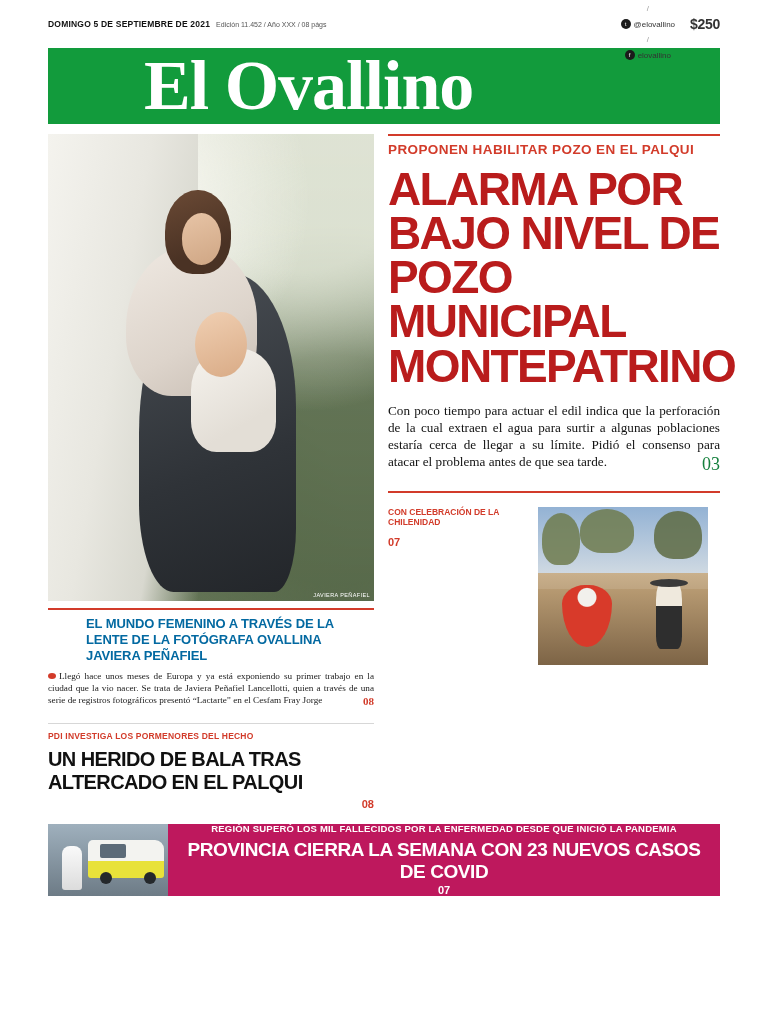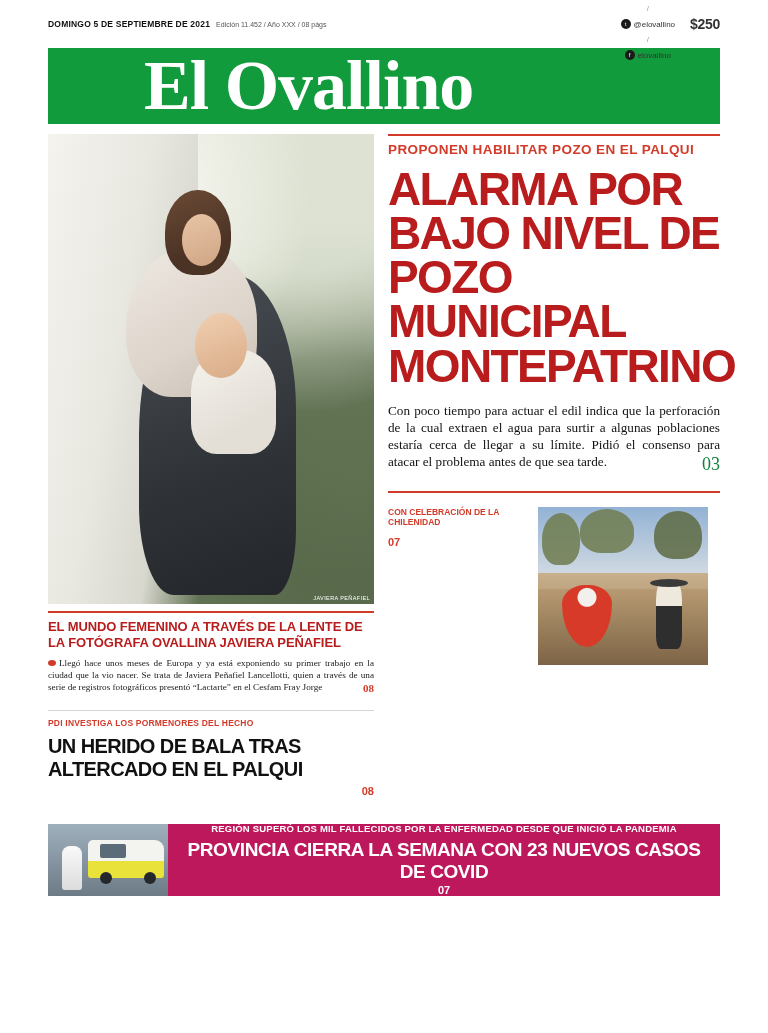--- a/index.html
+++ b/index.html
@@ -122,22 +122,22 @@
   .photo-credit {
     position:absolute; right:4px; bottom:3px;
     font-size:5.5px; letter-spacing:.4px; color:#fff;
     text-transform:uppercase;
   }
 
   .rule-red { height:2px; background:#d23b2a; margin:7px 0 6px; }
   .rule-thin { height:1px; background:#d7d7d7; margin:8px 0 7px; }
 
   .kicker-red {
-    color:#b91c1c; font-weight:700; font-size:13px; line-height:1.22;
-    text-transform:uppercase; letter-spacing:-.1px;
+    color:#0369a1; font-weight:700; font-size:13px; line-height:1.22;
+    text-transform:uppercase; letter-spacing:-.1px;margin-left:38px;
   }
   .body-serif {
     font-family:"Liberation Serif", serif;
     font-size:9.2px; line-height:1.34; color:#1a1a1a; text-align:justify;
   }
   .bullet {
     display:inline-block; width:8px; height:6px; border-radius:50%;
     background:#d23b2a; margin-right:3px; position:relative; top:0px;
   }
   .pagenum { color:#d23b2a; font-weight:700; font-size:11px; }

